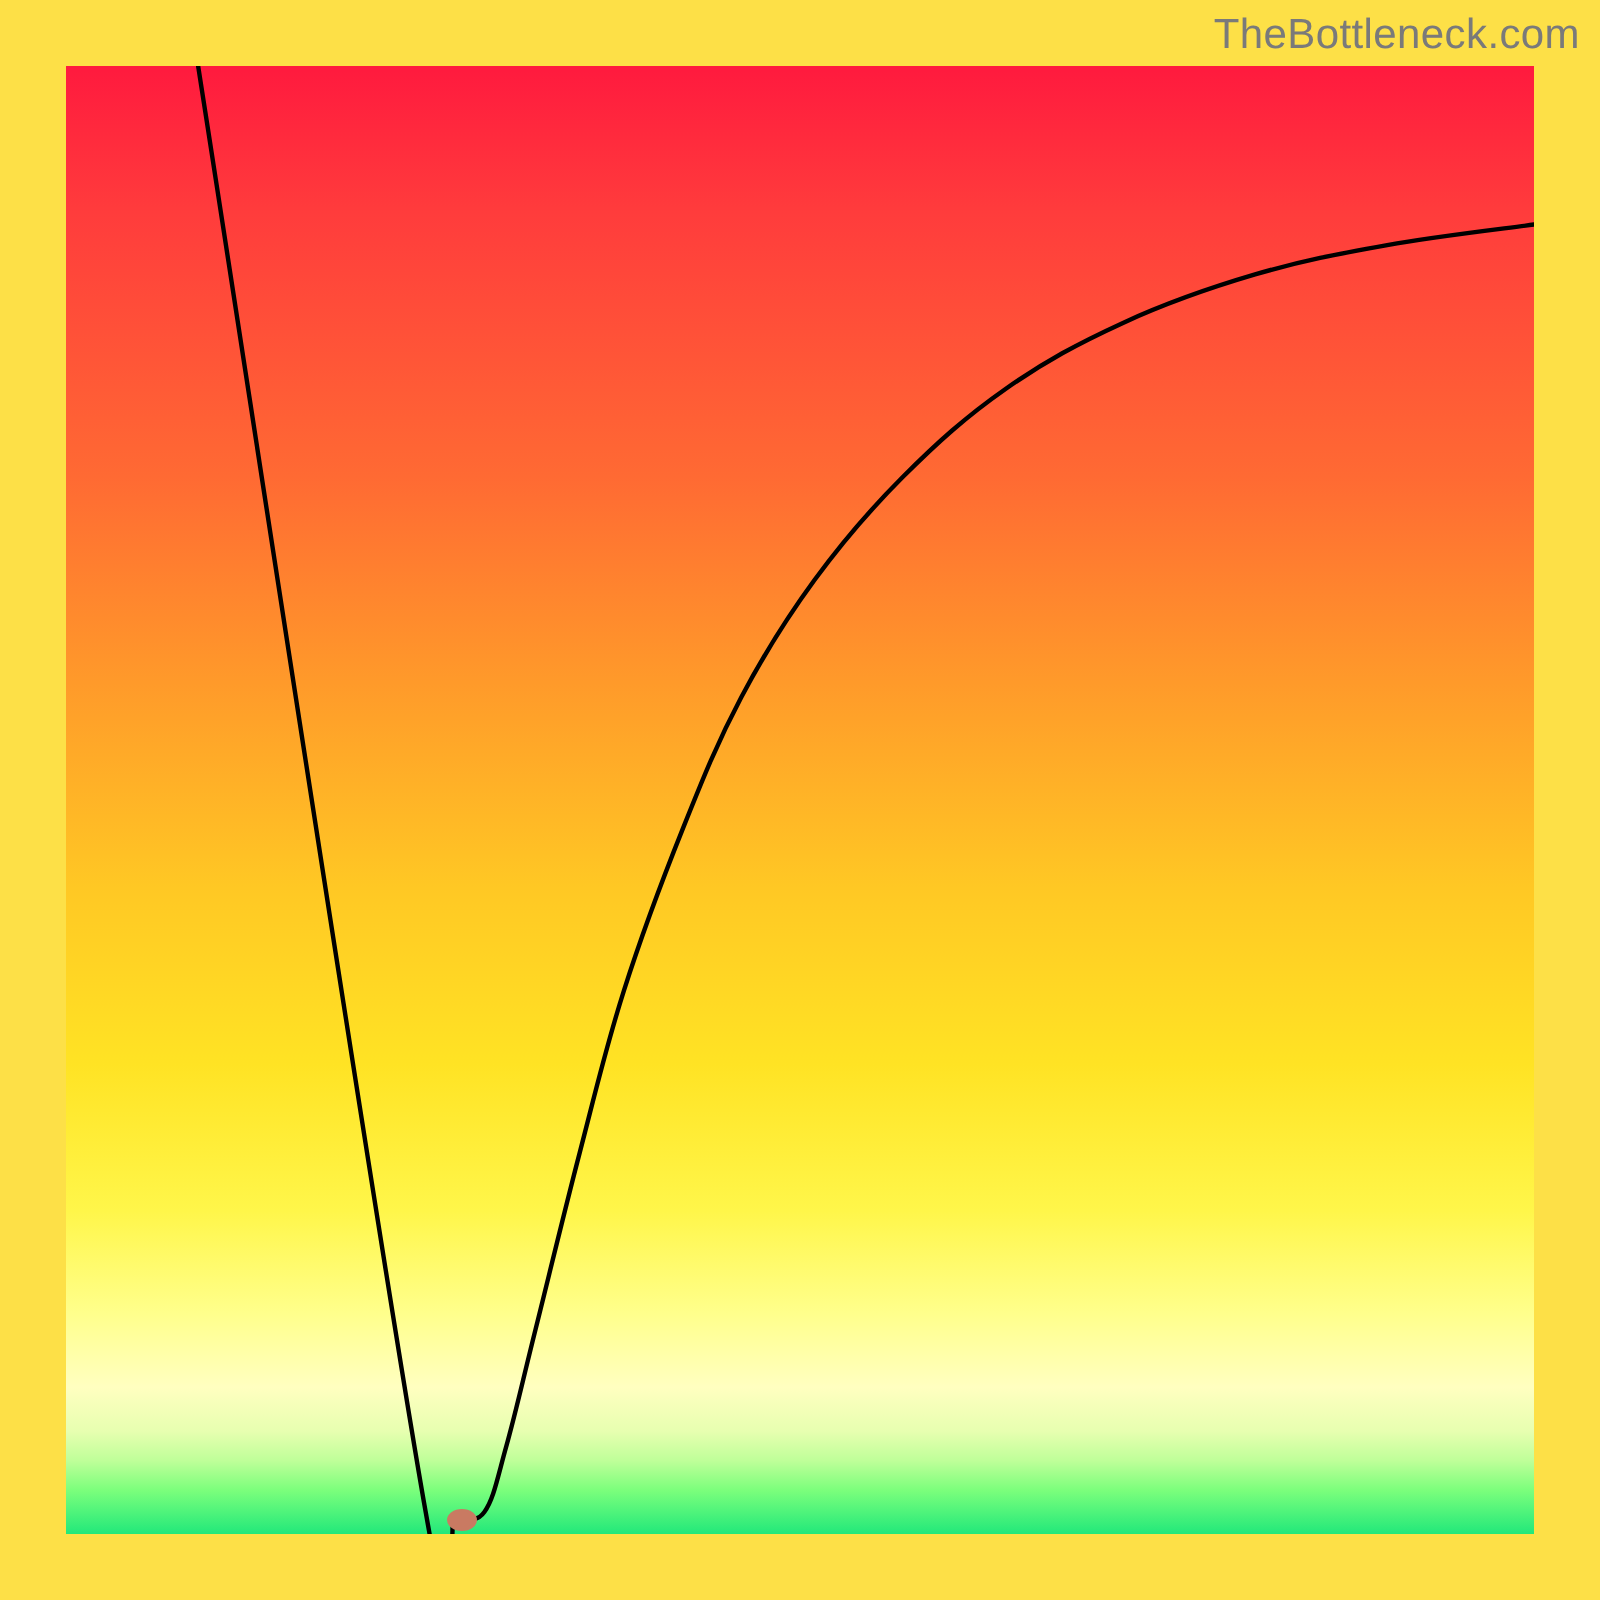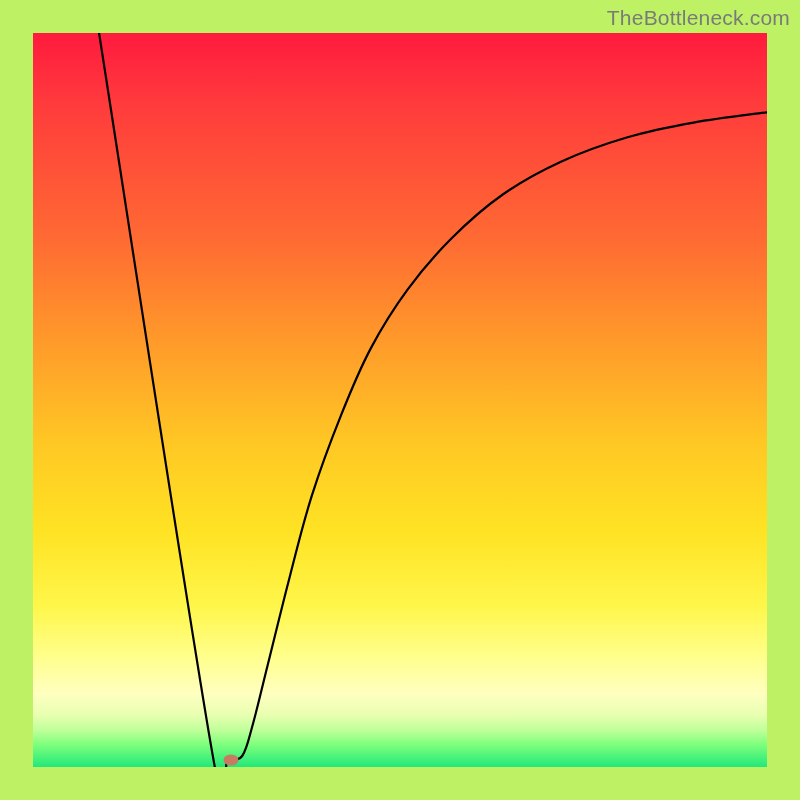--- a/index.html
+++ b/index.html
@@ -8,21 +8,21 @@
     width: 800px;
     height: 800px;
     overflow: hidden;
     background: #000;
     font-family: Arial, Helvetica, sans-serif;
   }
   .frame {
     position: relative;
     width: 800px;
     height: 800px;
-    background: #bef264;
+    background: #fde047;
   }
   .plot-area {
     position: absolute;
     left: 33px;
     top: 33px;
     width: 734px;
     height: 734px;
     
     background: linear-gradient(
       to bottom,

